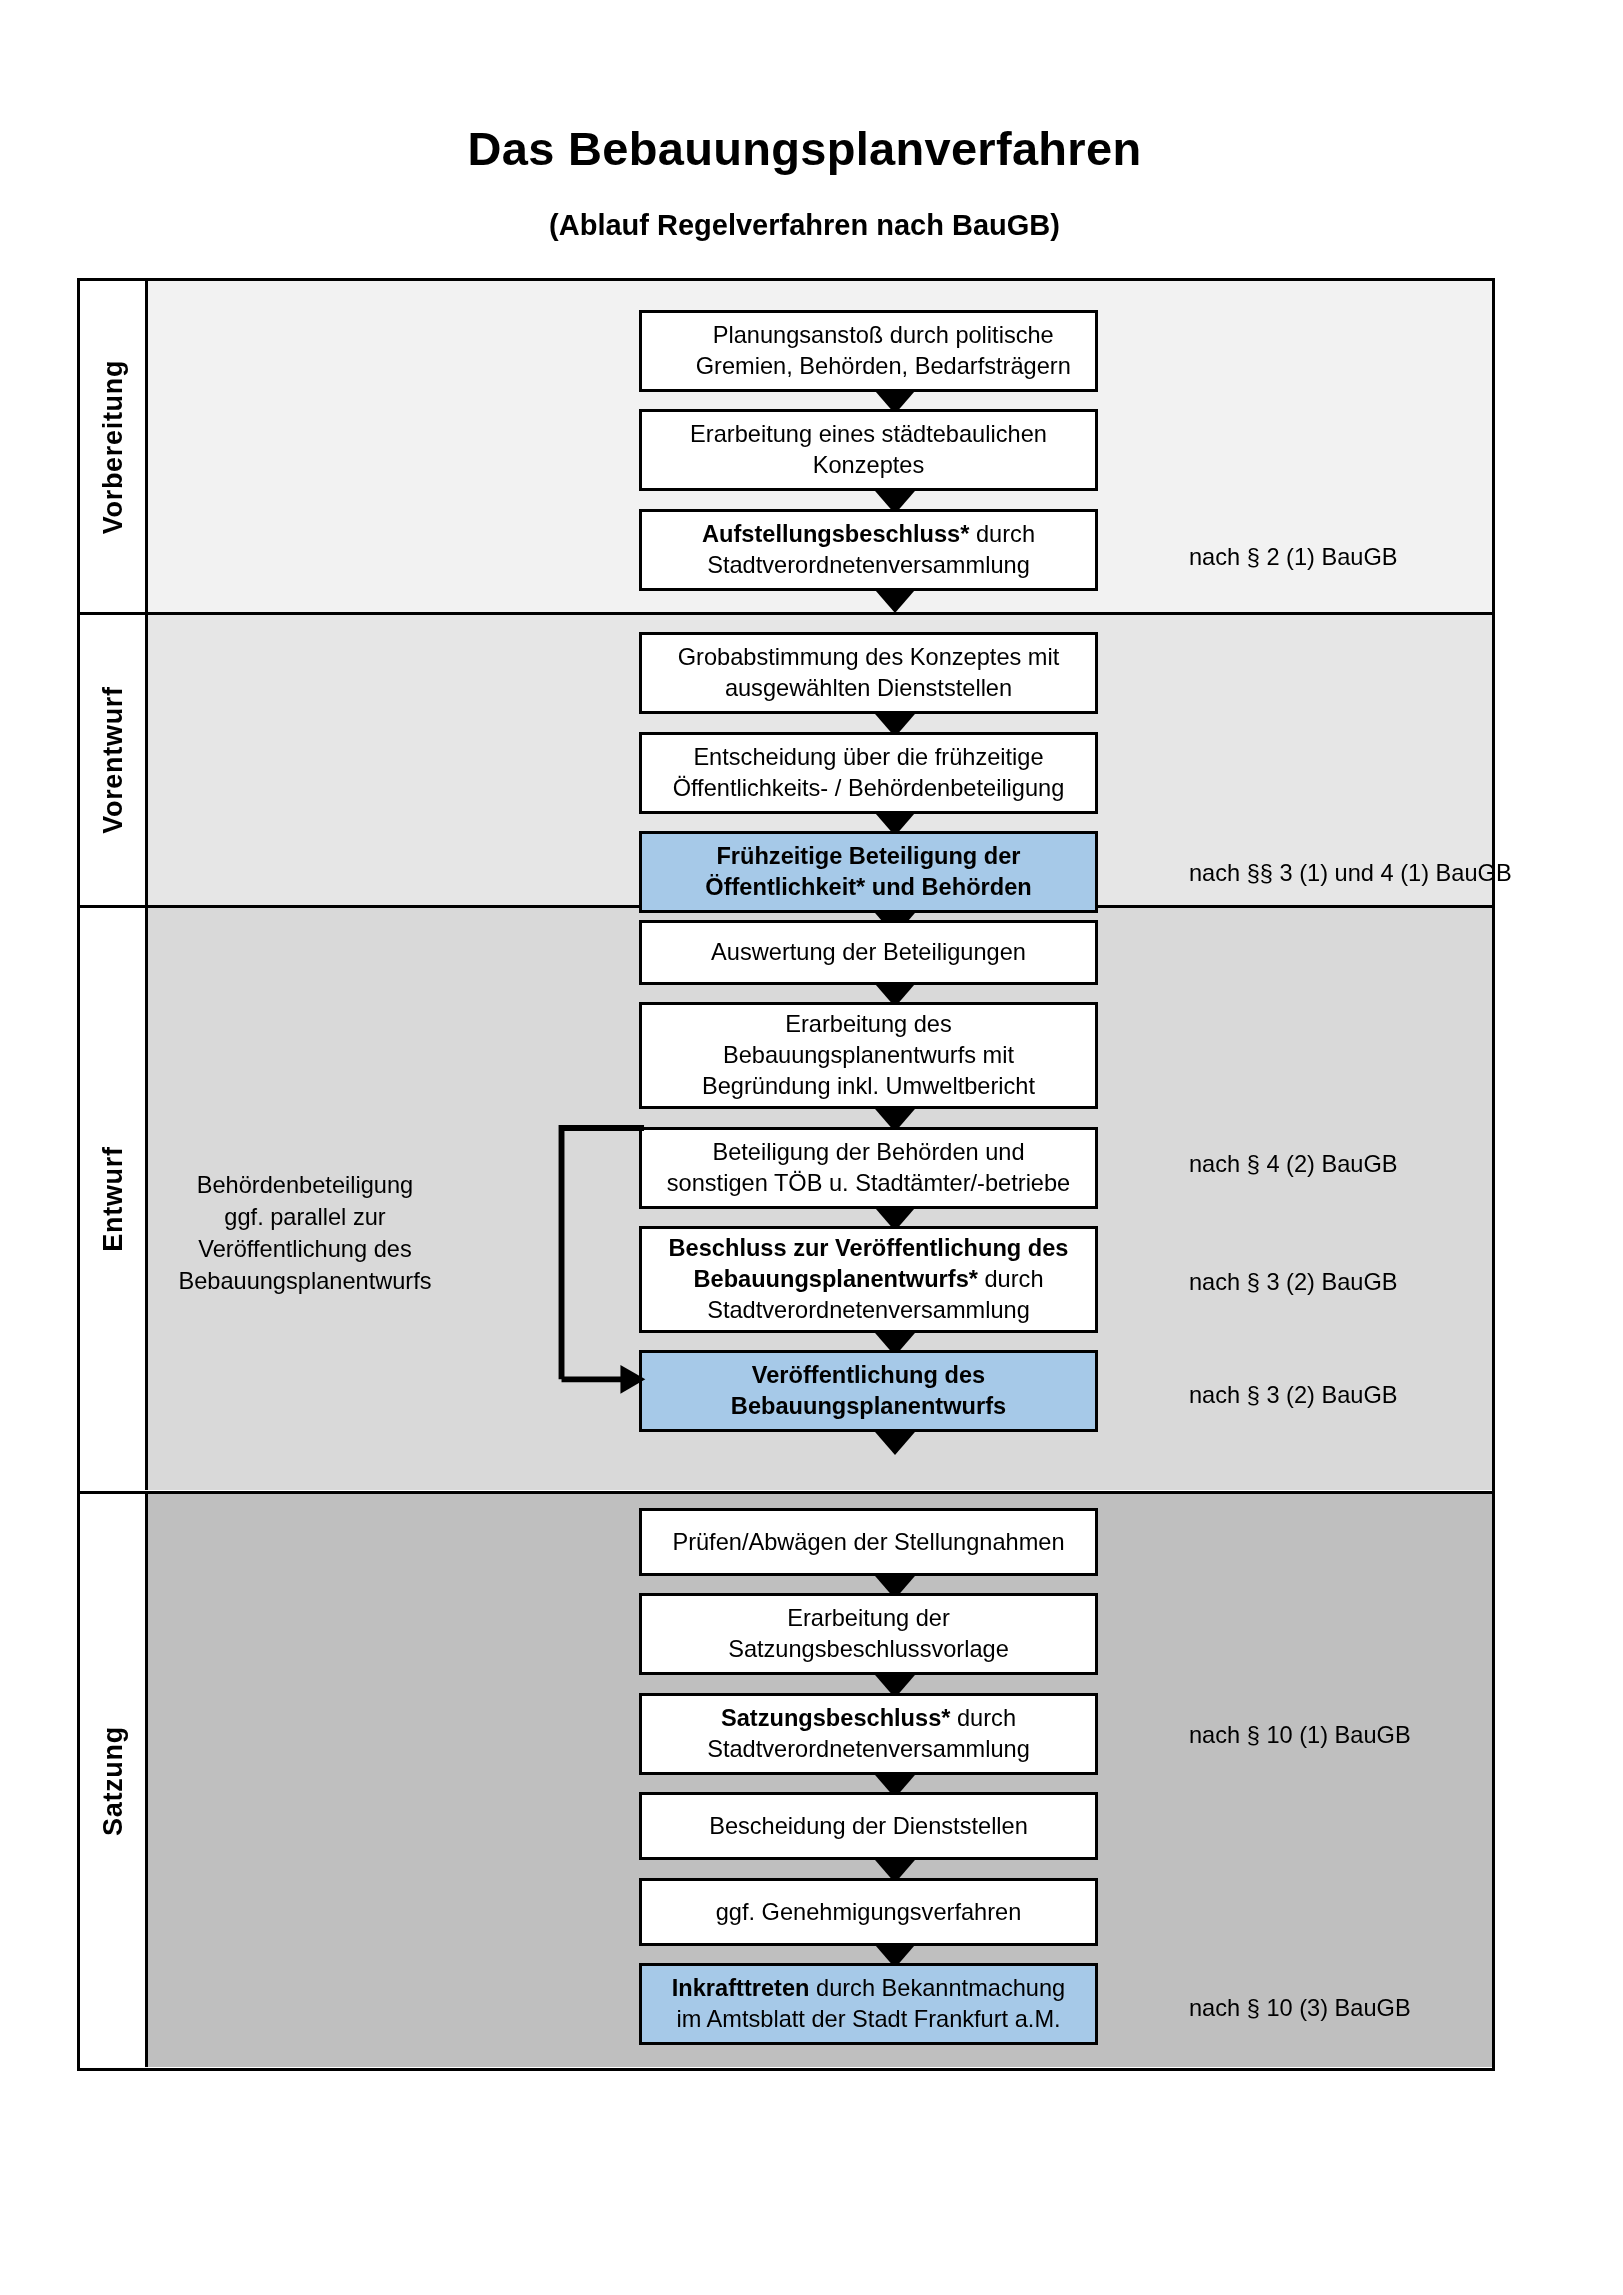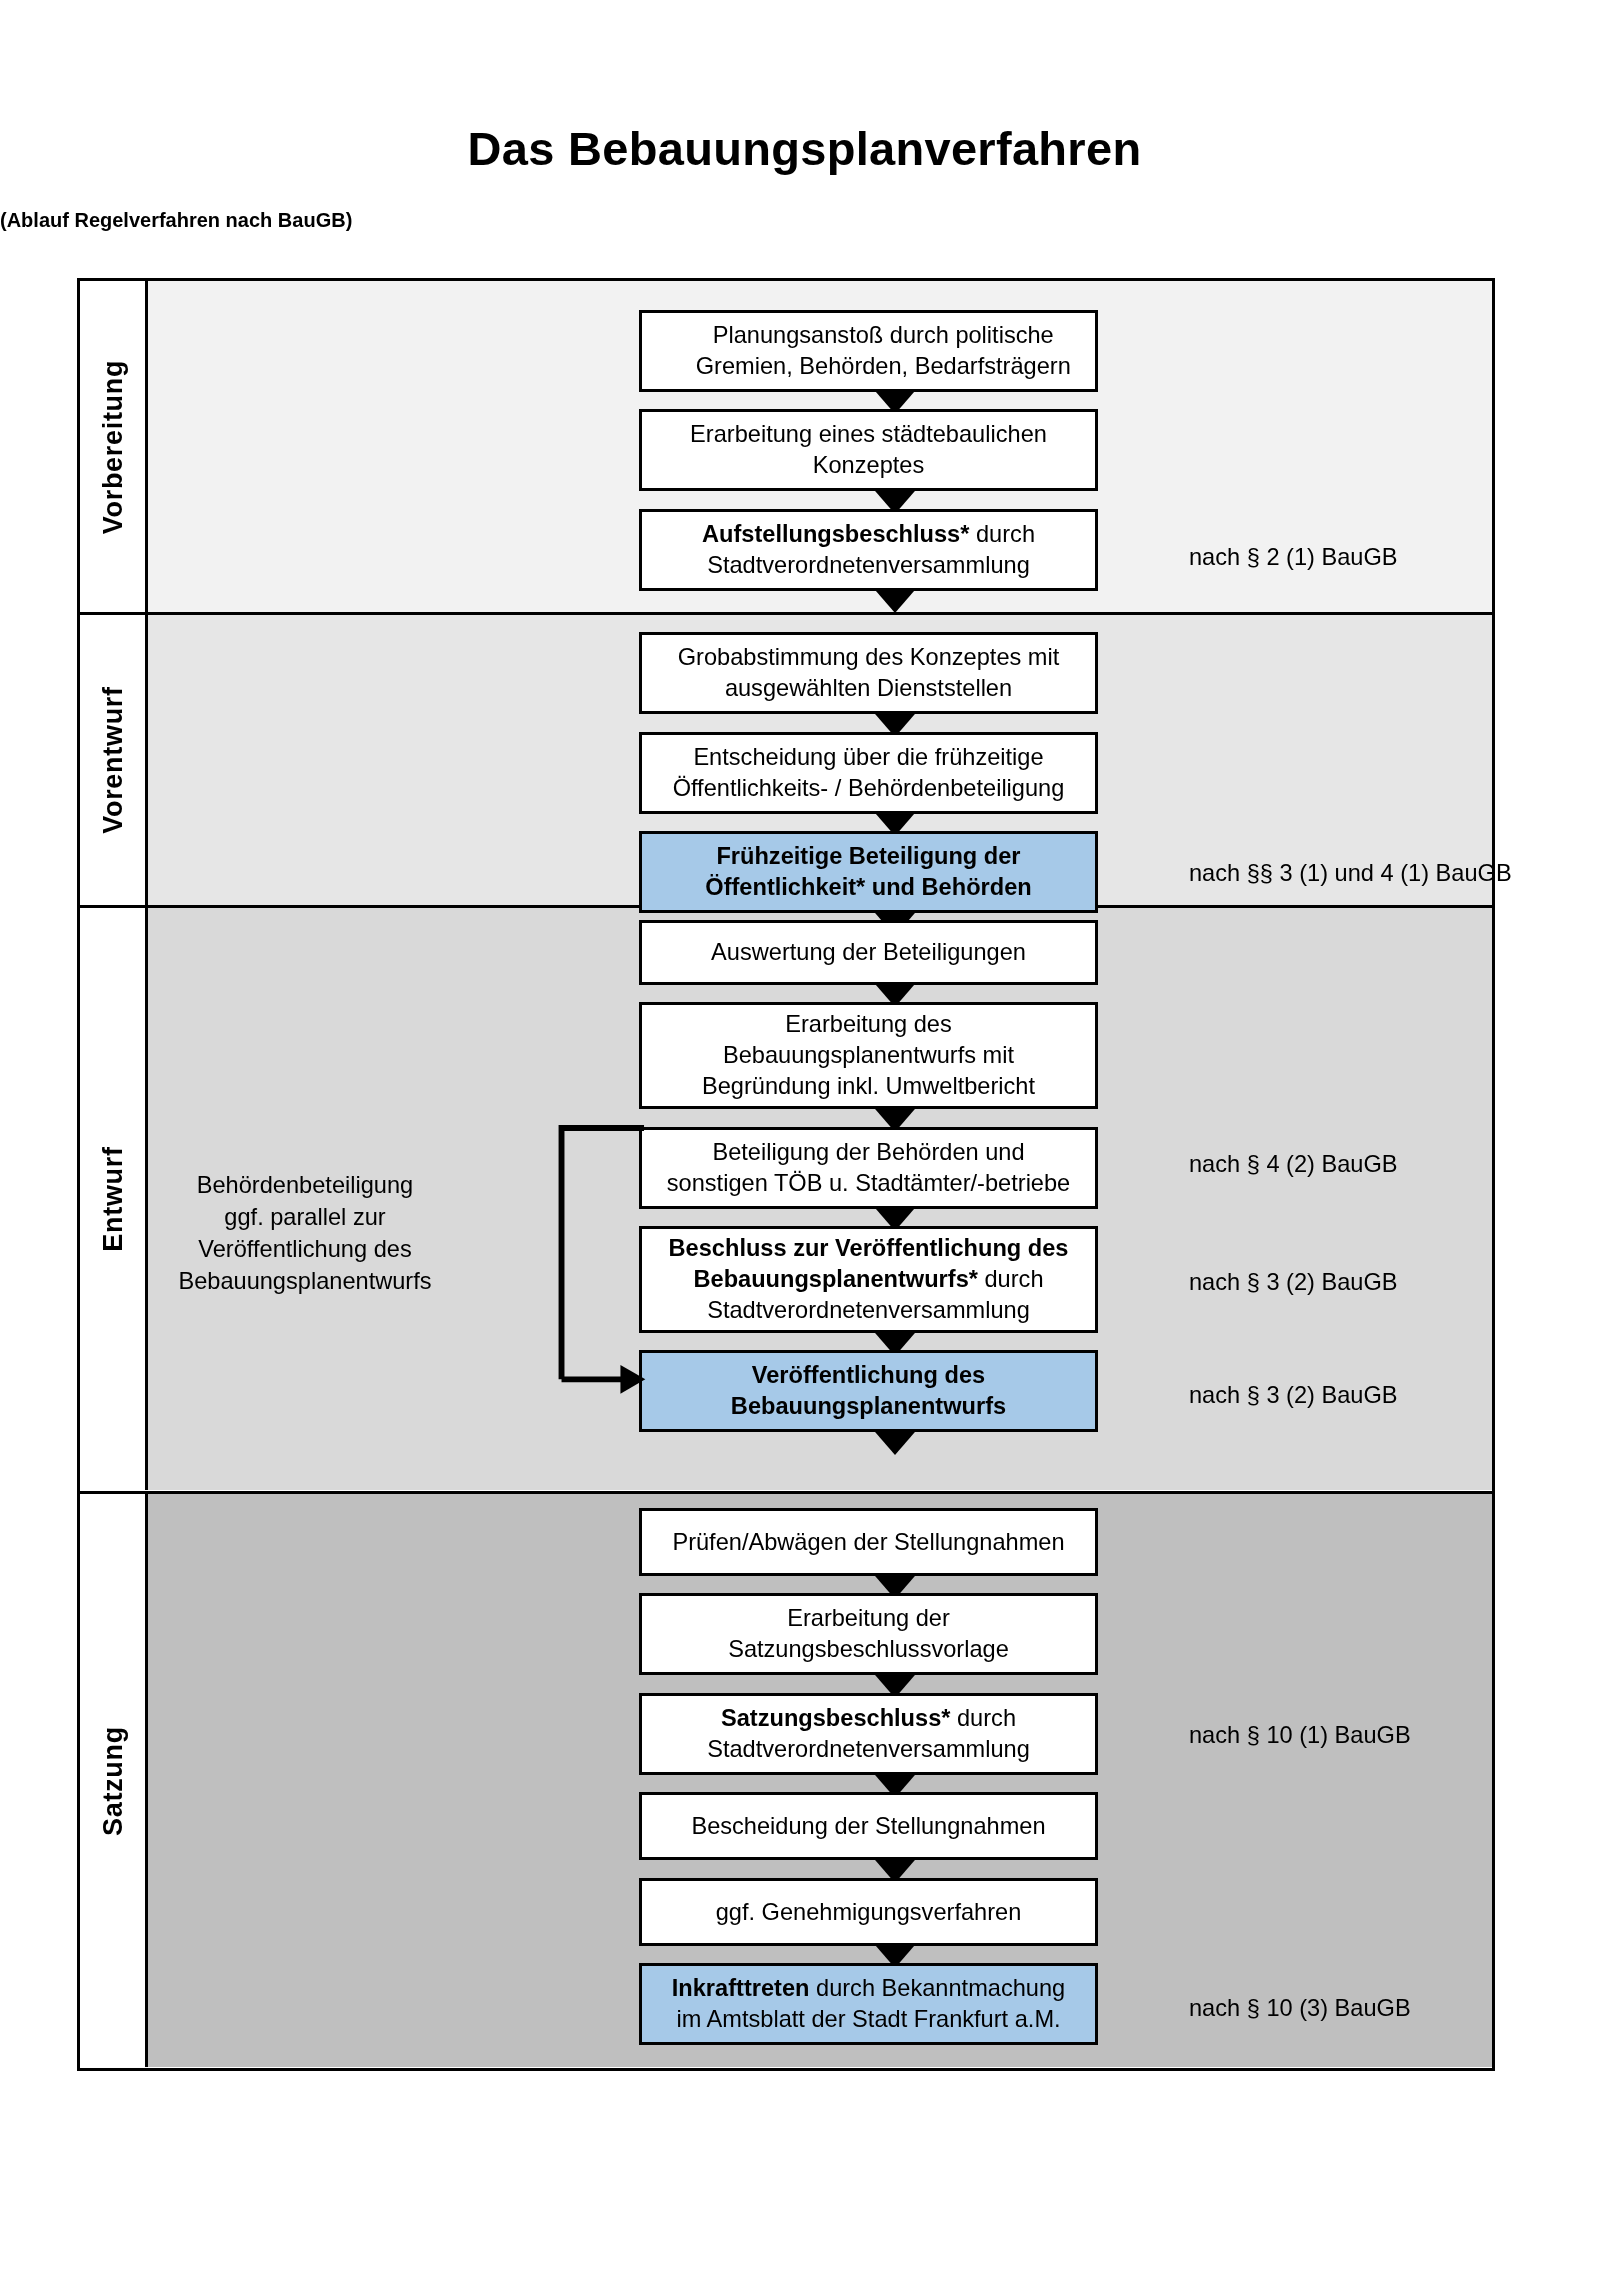--- a/index.html
+++ b/index.html
@@ -25,21 +25,22 @@
     top: 121px;
     text-align: center;
     font-size: 47px;
     font-weight: bold;
     letter-spacing: 0.3px;
   }
   .subtitle {
     position: absolute;
     left: 0; right: 0;
     top: 209px;
-    font-size: 20px;
+    text-align: center;
+    font-size: 29px;
     font-weight: bold;
   }
 
   
   #frame {
     position: absolute;
     left: 77px;
     top: 278px;
     width: 1418px;
     height: 1793px;
@@ -320,21 +321,21 @@
         <div class="pbox" style="top:199px; height:82px;">
           <div>
             <b>Satzungsbeschluss*</b><span> durch</span><br>
             <span>Stadtverordnetenversammlung</span>
           </div>
         </div>
         <div class="darrow" style="top:274px;"></div>
 
         <div class="pbox" style="top:298px; height:68px;">
           <div>
-            <span>Bescheidung der Stellungnahmen</span>
+            <span>Bescheidung der Dienststellen</span>
           </div>
         </div>
         <div class="darrow" style="top:359px;"></div>
 
         <div class="pbox" style="top:384px; height:68px;justify-content:center;">
           <div>
             <span>ggf. Genehmigungsverfahren</span>
           </div>
         </div>
         <div class="darrow" style="top:444px;"></div>

